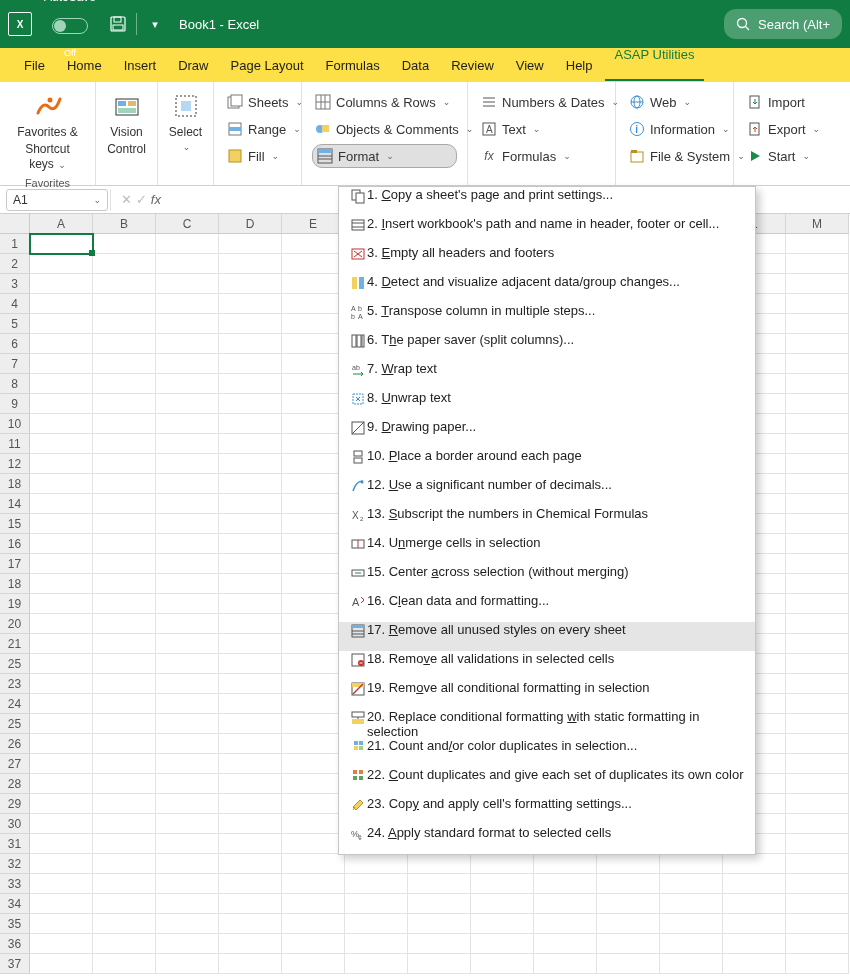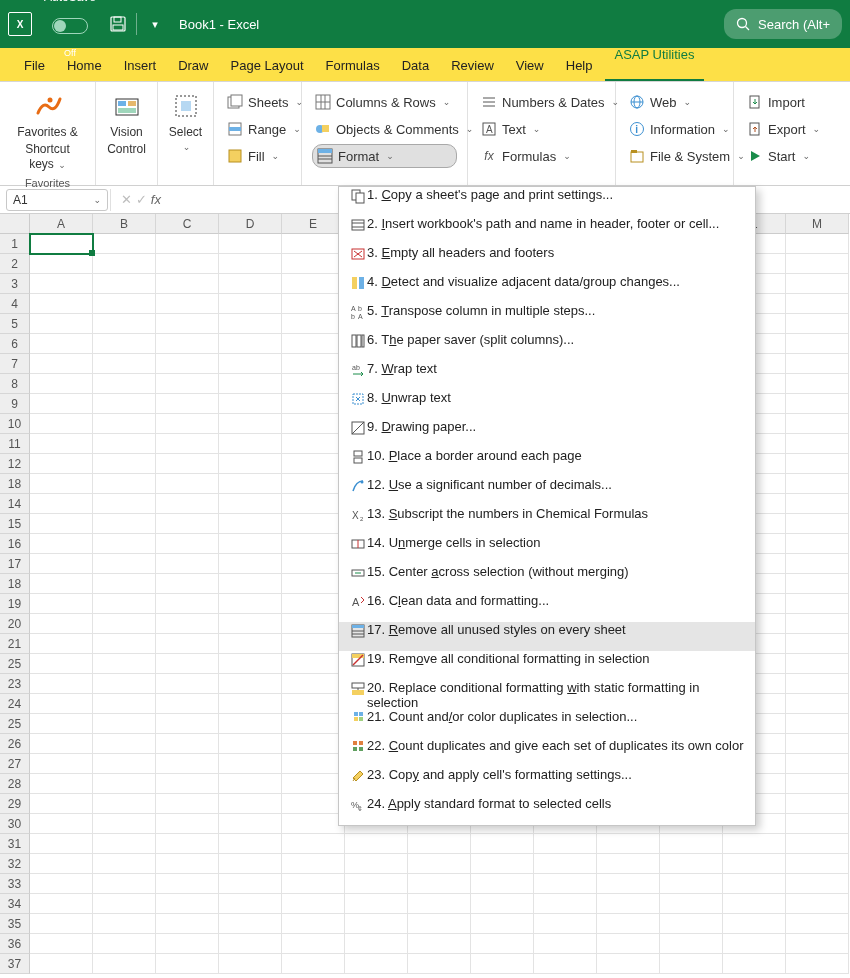--- a/index.html
+++ b/index.html
@@ -1093,20 +1093,30 @@
           <line x1="2" y1="8" x2="14" y2="8" stroke="#555"></line>
           <line x1="2" y1="11" x2="14" y2="11" stroke="#555"></line>
         </svg>
       </span>
       <span class="dd-text">17. <u>R</u>emove all unused styles on every sheet</span>
     </div>
     <div class="dd-item">
       <span class="dd-icon">
         <svg width="16" height="16">
           <rect x="2" y="2" width="12" height="12" fill="none" stroke="#555"></rect>
+          <circle cx="11" cy="11" r="3" fill="#c83030"></circle>
+          <line x1="9.5" y1="11" x2="12.5" y2="11" stroke="#fff"></line>
+        </svg>
+      </span>
+      <span class="dd-text">18. Remo<u>v</u>e all validations in selected cells</span>
+    </div>
+    <div class="dd-item">
+      <span class="dd-icon">
+        <svg width="16" height="16">
+          <rect x="2" y="2" width="12" height="12" fill="none" stroke="#555"></rect>
           <rect x="2" y="2" width="12" height="4" fill="#f4d060"></rect>
           <line x1="3" y1="13" x2="13" y2="3" stroke="#c83030" stroke-width="1.5"></line>
         </svg>
       </span>
       <span class="dd-text">19. Rem<u>o</u>ve all conditional formatting in selection</span>
     </div>
     <div class="dd-item">
       <span class="dd-icon">
         <svg width="16" height="16">
           <rect x="2" y="9" width="12" height="5" fill="#f4d060"></rect>

